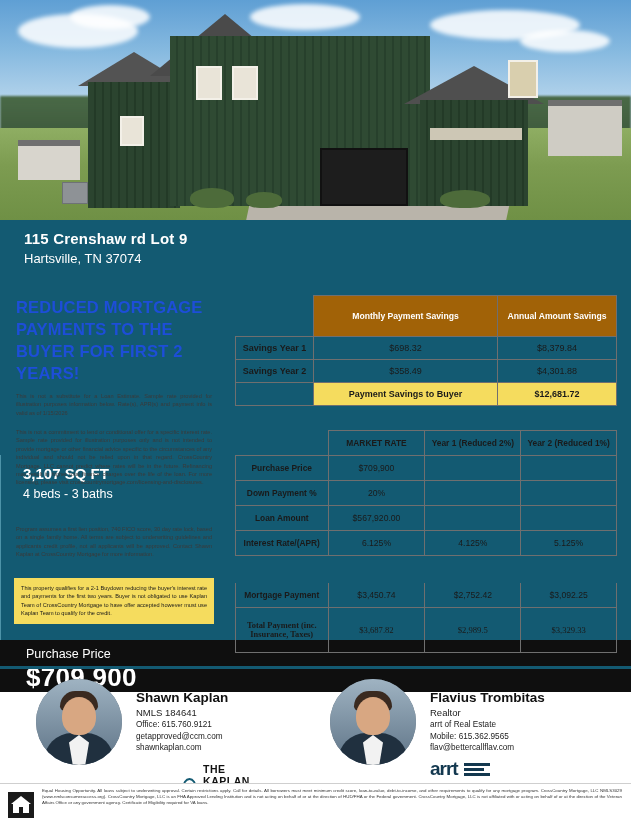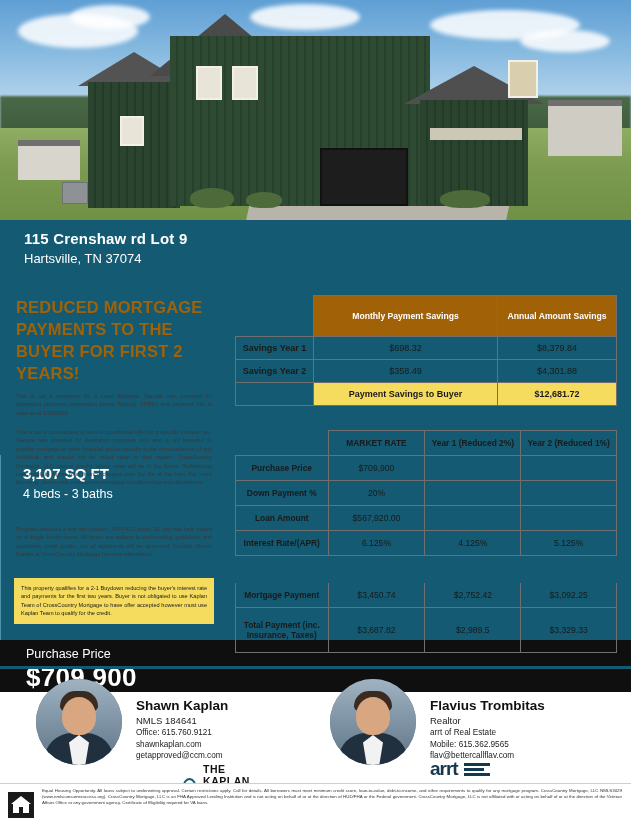--- a/index.html
+++ b/index.html
@@ -218,21 +218,21 @@
 
   
   .headline {
     position: absolute;
     left: 16px; top: 296px;
     width: 200px;
     font-size: 16.5px;
     font-weight: bold;
     line-height: 22px;
     letter-spacing: .2px;
-    color: #a16207;
+    color: #1d4ed8;
   }
   .fineprint {
     position: absolute;
     left: 16px;
     width: 196px;
     font-size: 5.6px;
     line-height: 8.4px;
     color: #3a3a3a;
     text-align: justify;
   }
@@ -315,20 +315,21 @@
     font-size: 8.4px;
     text-align: center;
   }
   .compare .bandrow td {
     background: #135a72;
     border-color: #135a72;
     height: 16px;
   }
   .compare .tall td {
     height: 34px;
+    font-family: Liberation Serif, serif;
   }
 
   
   .divider {
     position: absolute;
     left: 0; top: 666px;
     width: 631px; height: 3px;
     background: #135a72;
   }
   .agents {
@@ -374,21 +375,21 @@
   }
   .avatar .shirt {
     position: absolute;
     left: 50%; top: 56px; width: 20px; height: 34px;
     margin-left: -10px;
     background: #f2f2f2;
     clip-path: polygon(50% 0, 100% 22%, 78% 100%, 22% 100%, 0 22%);
   }
   .agent-info {
     position: absolute;
-    left: 100px; top: 20px;
+    left: 100px; top: 12px;
     width: 200px;
   }
   .agent-name {
     font-size: 13.5px;
     font-weight: bold;
     line-height: 17px;
     color: #111;
   }
   .agent-sub {
     font-size: 9.5px;
@@ -629,22 +630,22 @@
         <div class="bg"></div>
         <div class="body"></div>
         <div class="shirt"></div>
         <div class="hair"></div>
         <div class="head"></div>
       </div>
       <div class="agent-info">
         <div class="agent-name">Shawn Kaplan</div>
         <div class="agent-sub">NMLS 184641</div>
         <div class="agent-line">Office: 615.760.9121</div>
+        <div class="agent-line">getapproved@ccm.com</div>
         <div class="agent-line">shawnkaplan.com</div>
-        <div class="agent-line">getapproved@ccm.com</div>
       </div>
       <div class="kaplan-logo">
         <div class="kaplan-mark"></div>
         <div>
           <div class="kaplan-name">THE KAPLAN TEAM</div>
           <div class="kaplan-sub">CROSSCOUNTRY MORTGAGE</div>
         </div>
       </div>
     </div>
 

